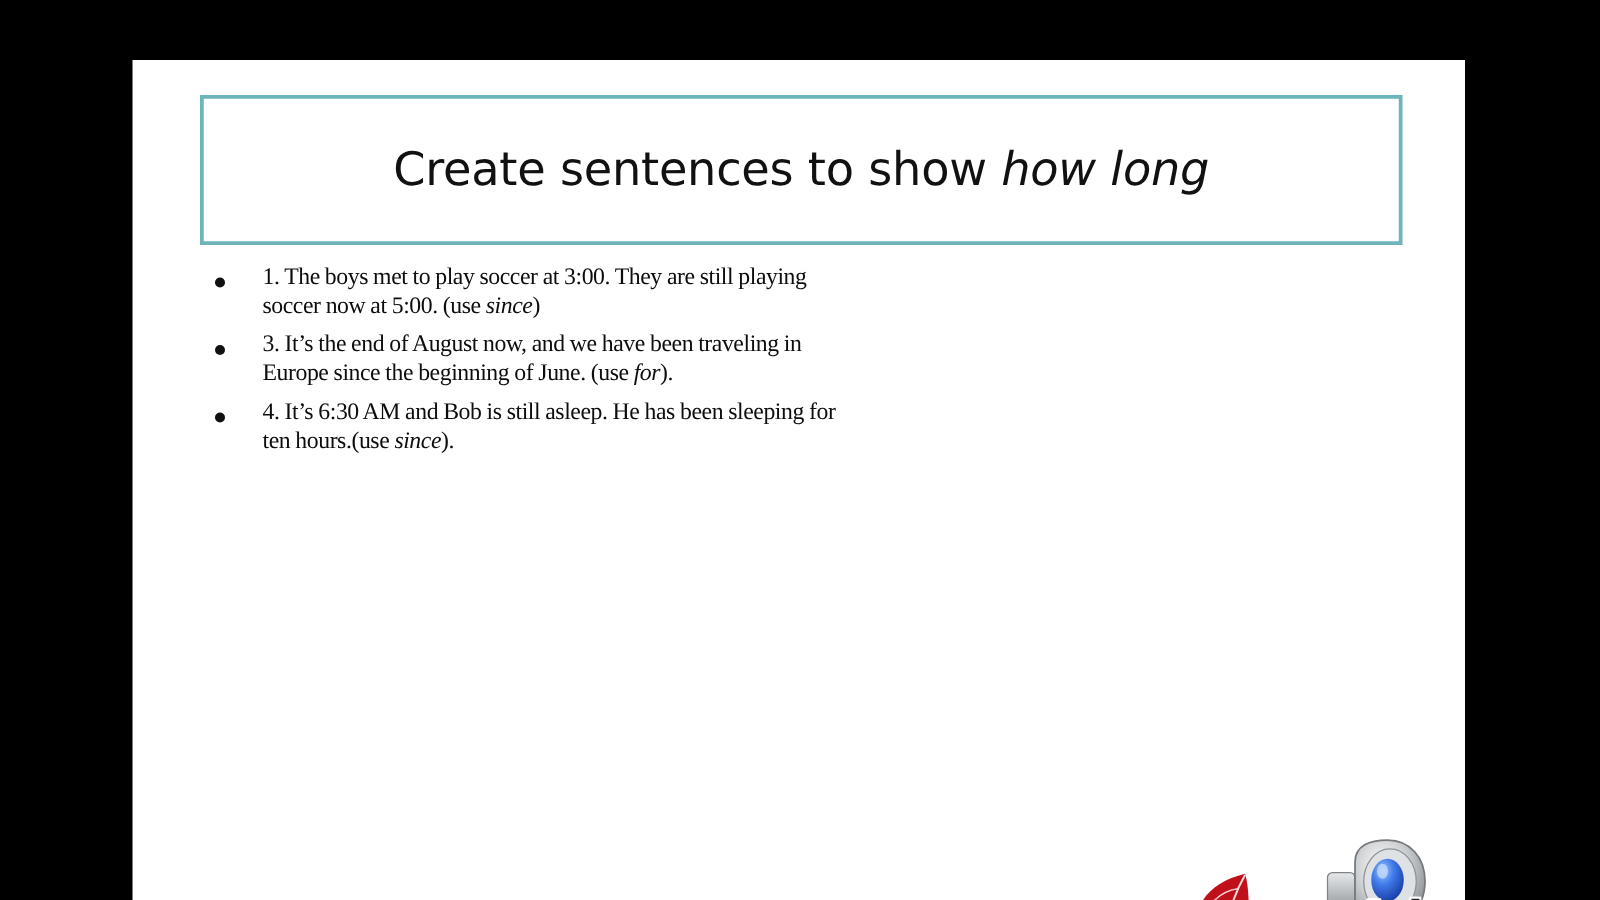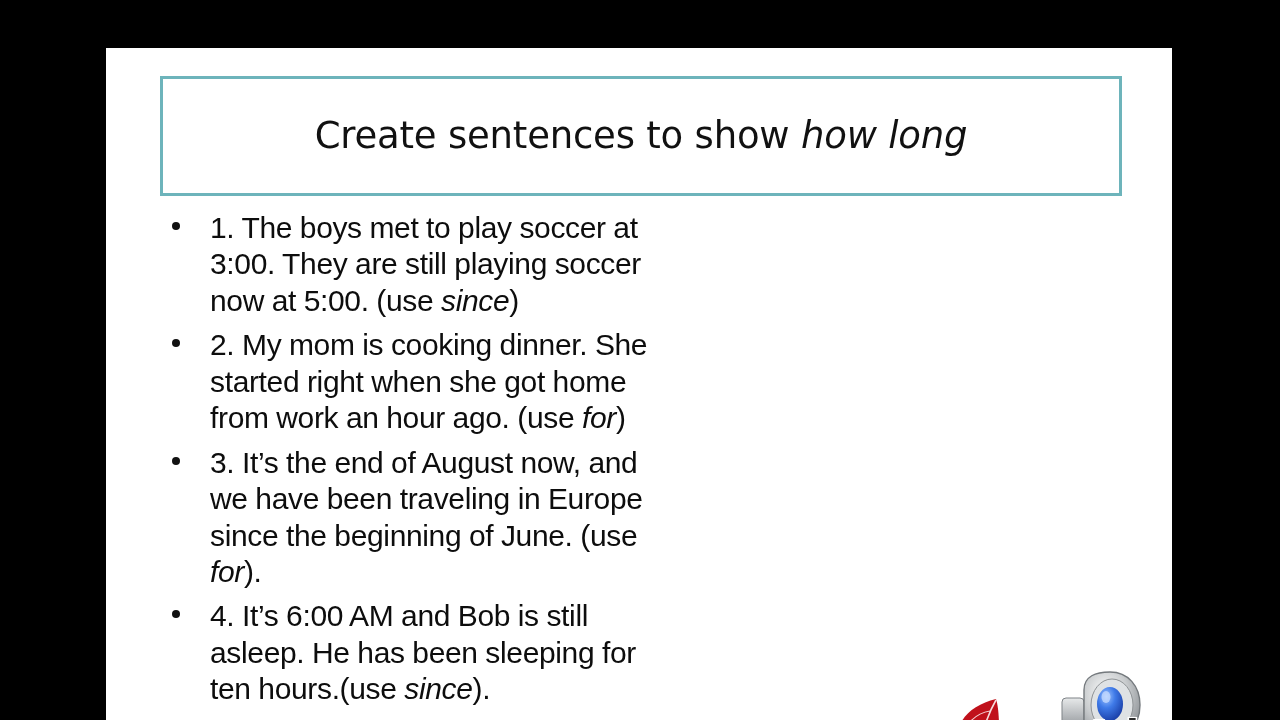--- a/index.html
+++ b/index.html
@@ -79,22 +79,22 @@
     top: 162px;
     width: 520px;
     margin: 0;
     padding: 0;
     list-style: none;
   }
   .bullet-item {
     position: relative;
     padding-left: 48px;
     margin: 0 0 8px 0;
-    font-family: Liberation Sans, sans-serif;
-    font-size: 30px;
+    font-family: Liberation Serif, serif;
+    font-size: 19px;
     line-height: 1.215;
     color: #0d0d0d;
     letter-spacing: -0.35px;
     word-spacing: -0.3px;
   }
   .bullet-item::before {
     content: "";
     position: absolute;
     left: 10px;
     top: 12px;
@@ -185,27 +185,24 @@
       <div id="title-text">
         <span>Create sentences to show </span><span class="em">how long</span><br>
       </div>
     </div>
 
     <ul id="bullet-list">
       <li class="bullet-item">
         <span>1. The boys met to play soccer at 3:00. They are still playing soccer now at 5:00. (use </span><span class="em">since</span><span>)</span>
       </li>
       <li class="bullet-item">
-        <span>2.  My mom is cooking dinner. She started right when she got home from work an hour ago. (use </span><span class="em">for</span><span>)</span>
-      </li>
-      <li class="bullet-item">
         <span>3.  It’s the end of August now, and we have been traveling in Europe since the beginning of June. (use </span><span class="em">for</span><span>).</span>
       </li>
       <li class="bullet-item">
-        <span>4. It’s 6:00 AM and Bob is still asleep. He has been sleeping for ten hours.(use </span><span class="em">since</span><span>).</span>
+        <span>4. It’s 6:30 AM and Bob is still asleep. He has been sleeping for ten hours.(use </span><span class="em">since</span><span>).</span>
       </li>
     </ul>
 
   </div>
 
   <div id="logo-bug">
     <div id="logo-inner">
 
       <svg id="leaf-icon" viewBox="0 0 46 56">
         <path d="M41 1 C20 6, 4 19, 4 34 C4 46, 13 55, 24 55 C37 55, 44 43, 44 29 C44 17, 43 7, 41 1 Z" fill="#c0111b"></path>

